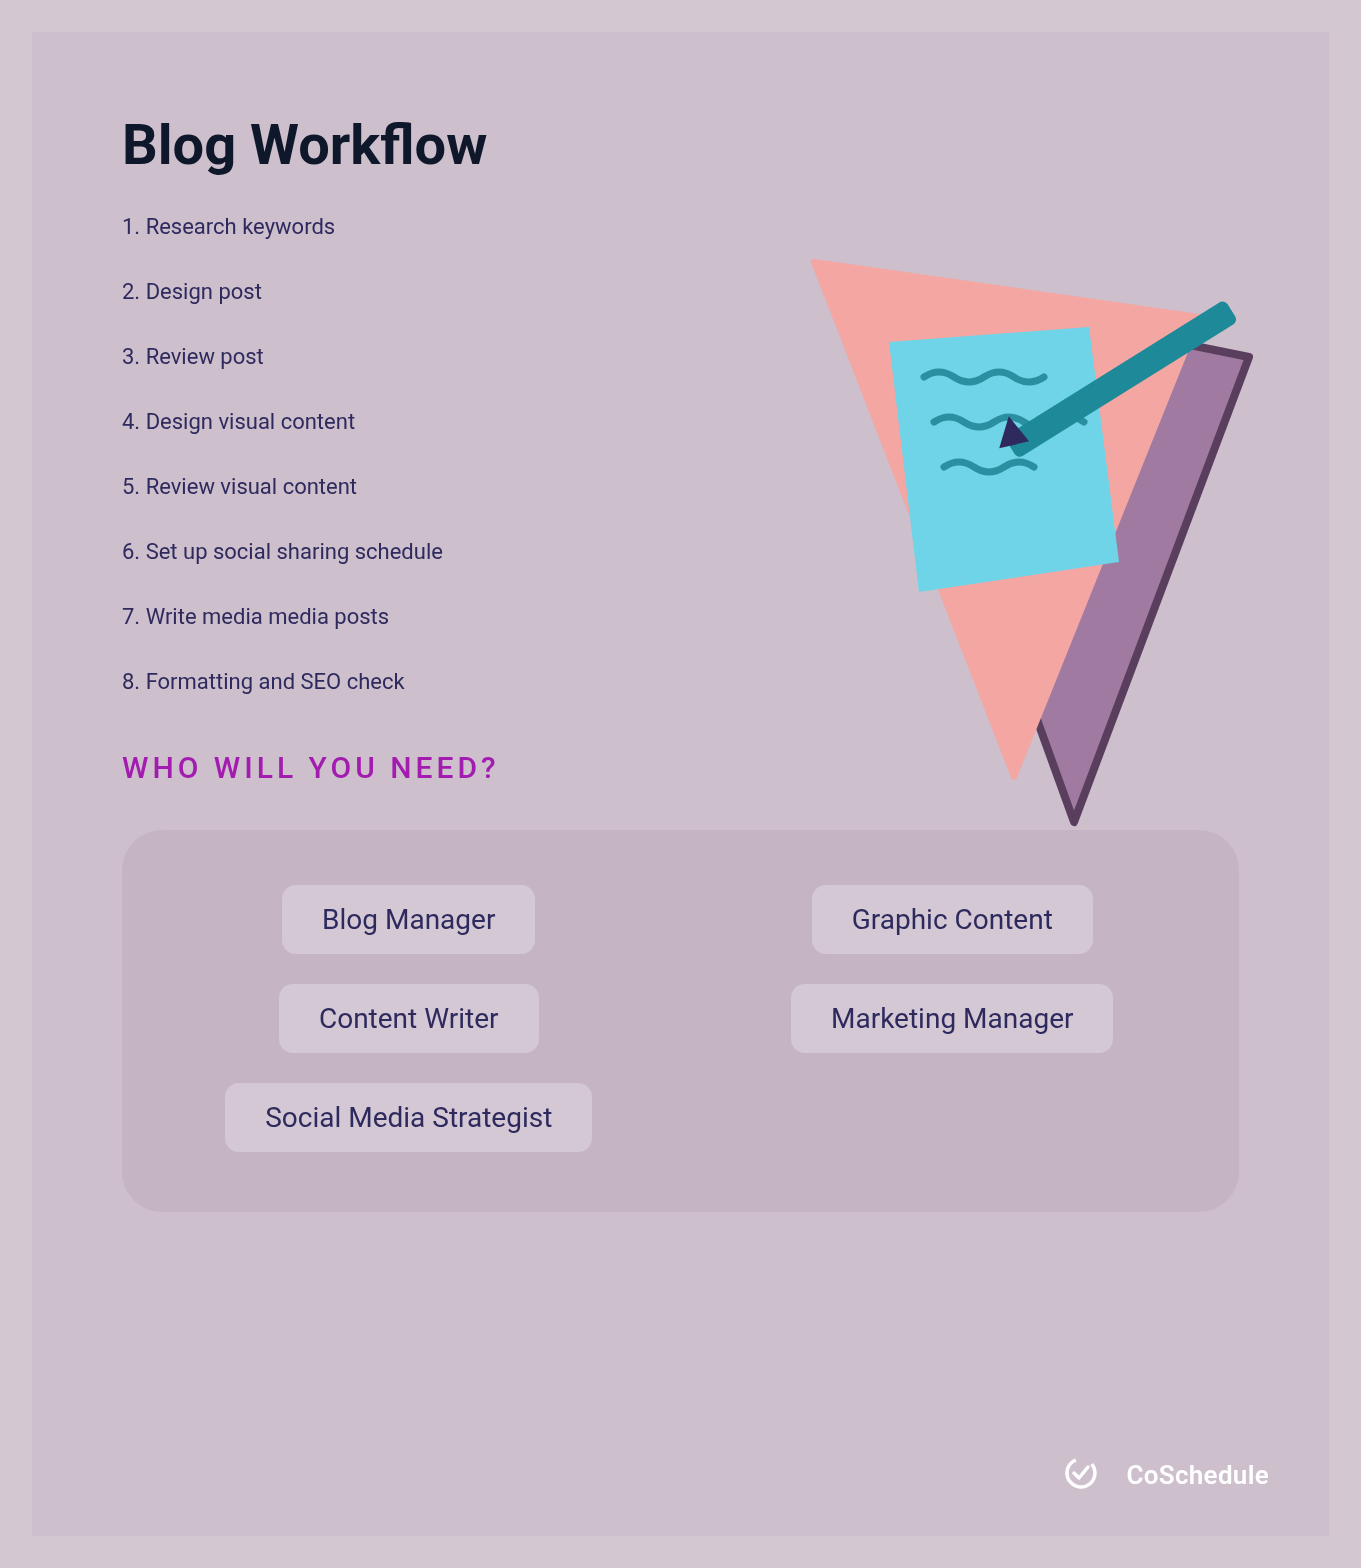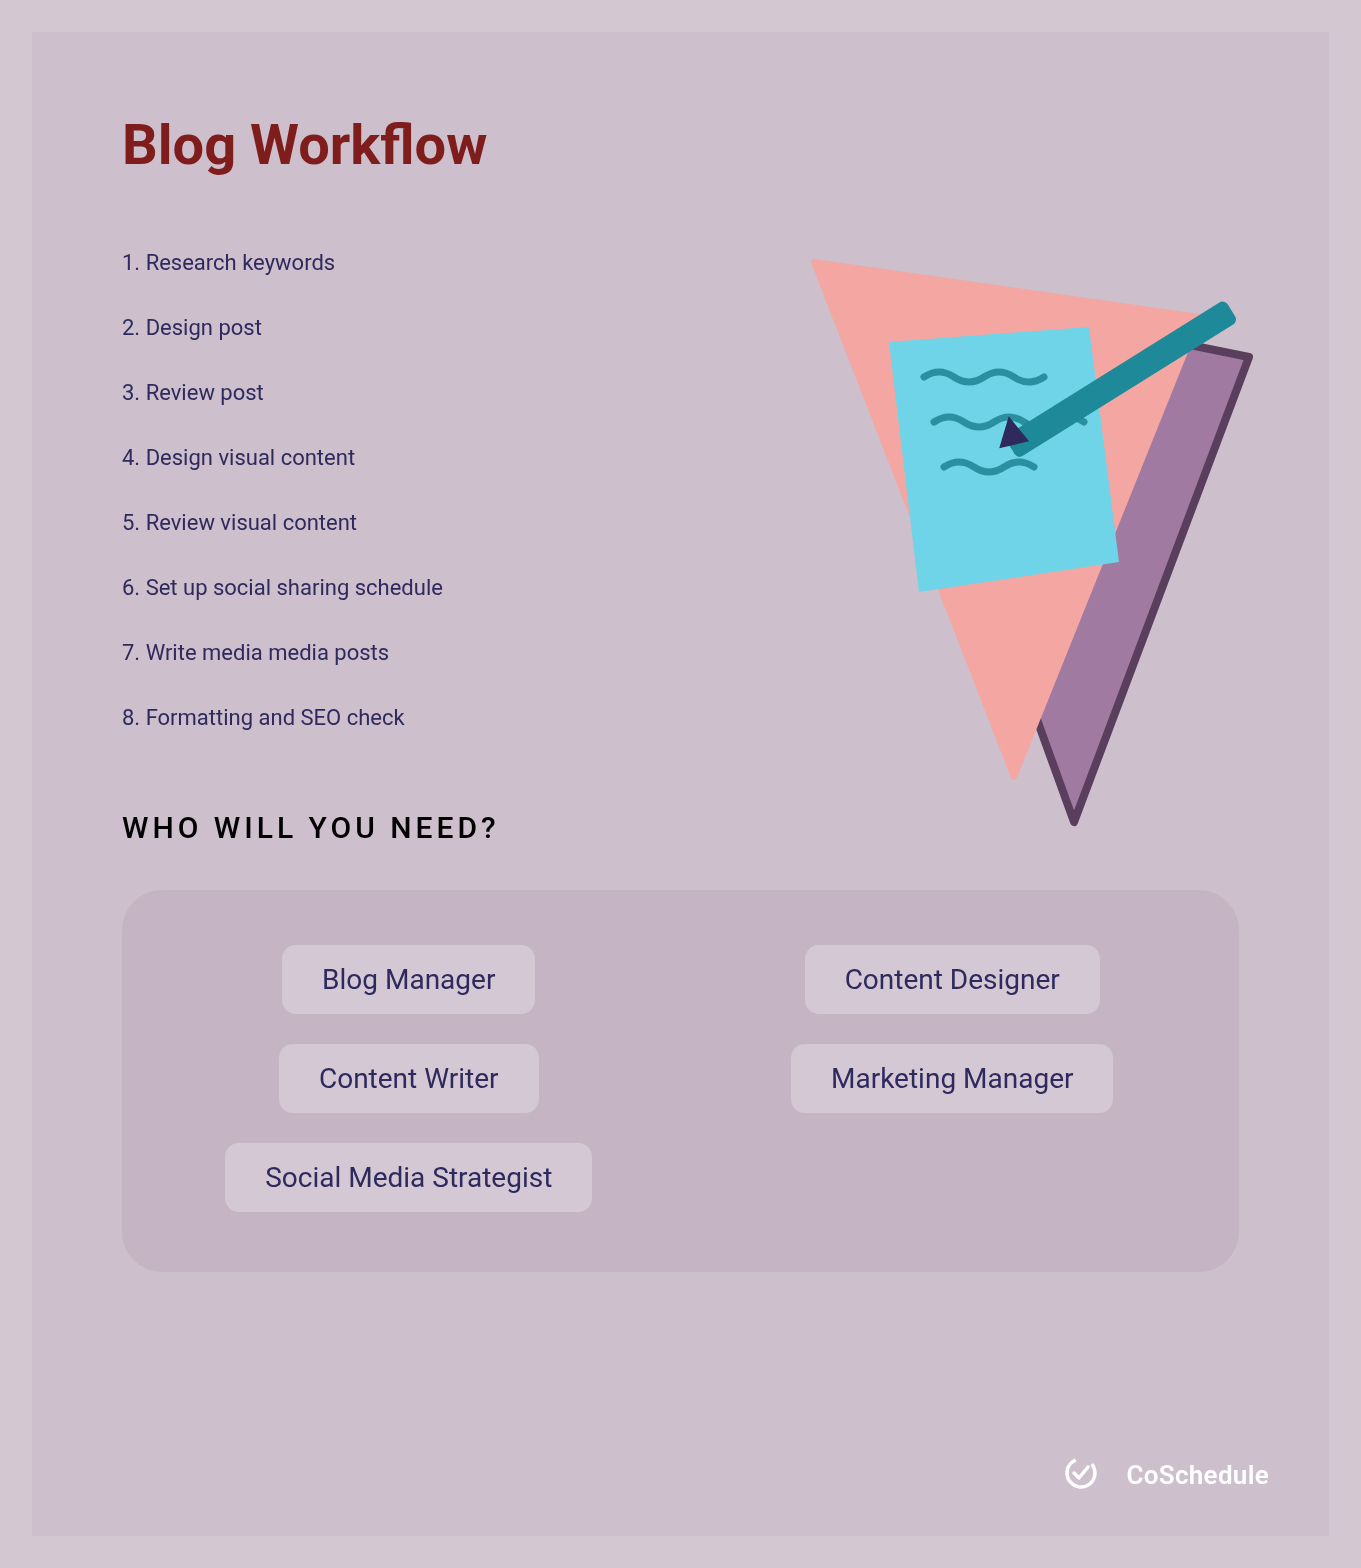--- a/index.html
+++ b/index.html
@@ -16,24 +16,24 @@
     padding: 32px;
   }
   .inner {
     width: 100%;
     height: 100%;
     background: #cdbfcc;
     position: relative;
     padding: 80px 90px 0 90px;
   }
   .title {
-    color: #7f1d1d;
+    color: #0f172a;
     font-size: 56px;
     font-weight: 700;
-    margin-bottom: 72px;
+    margin-bottom: 36px;
   }
   .steps {
     list-style: none;
     color: #2e2a5e;
     font-size: 22px;
     font-weight: 400;
   }
   .steps li {
     margin-bottom: 40px;
   }
@@ -43,25 +43,25 @@
   .illustration {
     position: absolute;
     top: 190px;
     right: 60px;
     width: 530px;
     height: 620px;
     pointer-events: none;
   }
 
   .who-heading {
-    color: #000000;
+    color: #a21caf;
     font-size: 30px;
     font-weight: 500;
     letter-spacing: 4px;
-    margin-top: 80px;
+    margin-top: 56px;
     margin-bottom: 45px;
   }
   .role-panel {
     background: #c5b5c4;
     border-radius: 40px;
     padding: 55px 70px 60px 70px;
     display: grid;
     grid-template-columns: 1fr 1fr;
     column-gap: 110px;
     row-gap: 30px;
@@ -144,21 +144,21 @@
         <rect x="265" y="215" width="260" height="26" rx="6" fill="#1e8a99" transform="rotate(-32 265 215)"></rect>
 
         <polygon points="255,222 280,200 284,232" fill="#2e2a5e" transform="rotate(-32 265 215)"></polygon>
       </svg>
     </div>
 
     <h2 class="who-heading">WHO WILL YOU NEED?</h2>
 
     <div class="role-panel">
       <div class="role-pill">Blog Manager</div>
-      <div class="role-pill">Content Designer</div>
+      <div class="role-pill">Graphic Content</div>
       <div class="role-pill">Content Writer</div>
       <div class="role-pill">Marketing Manager</div>
       <div class="role-pill">Social Media Strategist</div>
     </div>
 
     <div class="brand">
       <span>
         <svg width="34" height="34" viewBox="0 0 34 34">
           <circle cx="17" cy="17" r="14" fill="none" stroke="#ffffff" stroke-width="3.5" stroke-dasharray="70 20" transform="rotate(-40 17 17)"></circle>
           <path d="M10 17 l5 5 l9 -11" fill="none" stroke="#ffffff" stroke-width="3.5" stroke-linecap="round" stroke-linejoin="round"></path>

